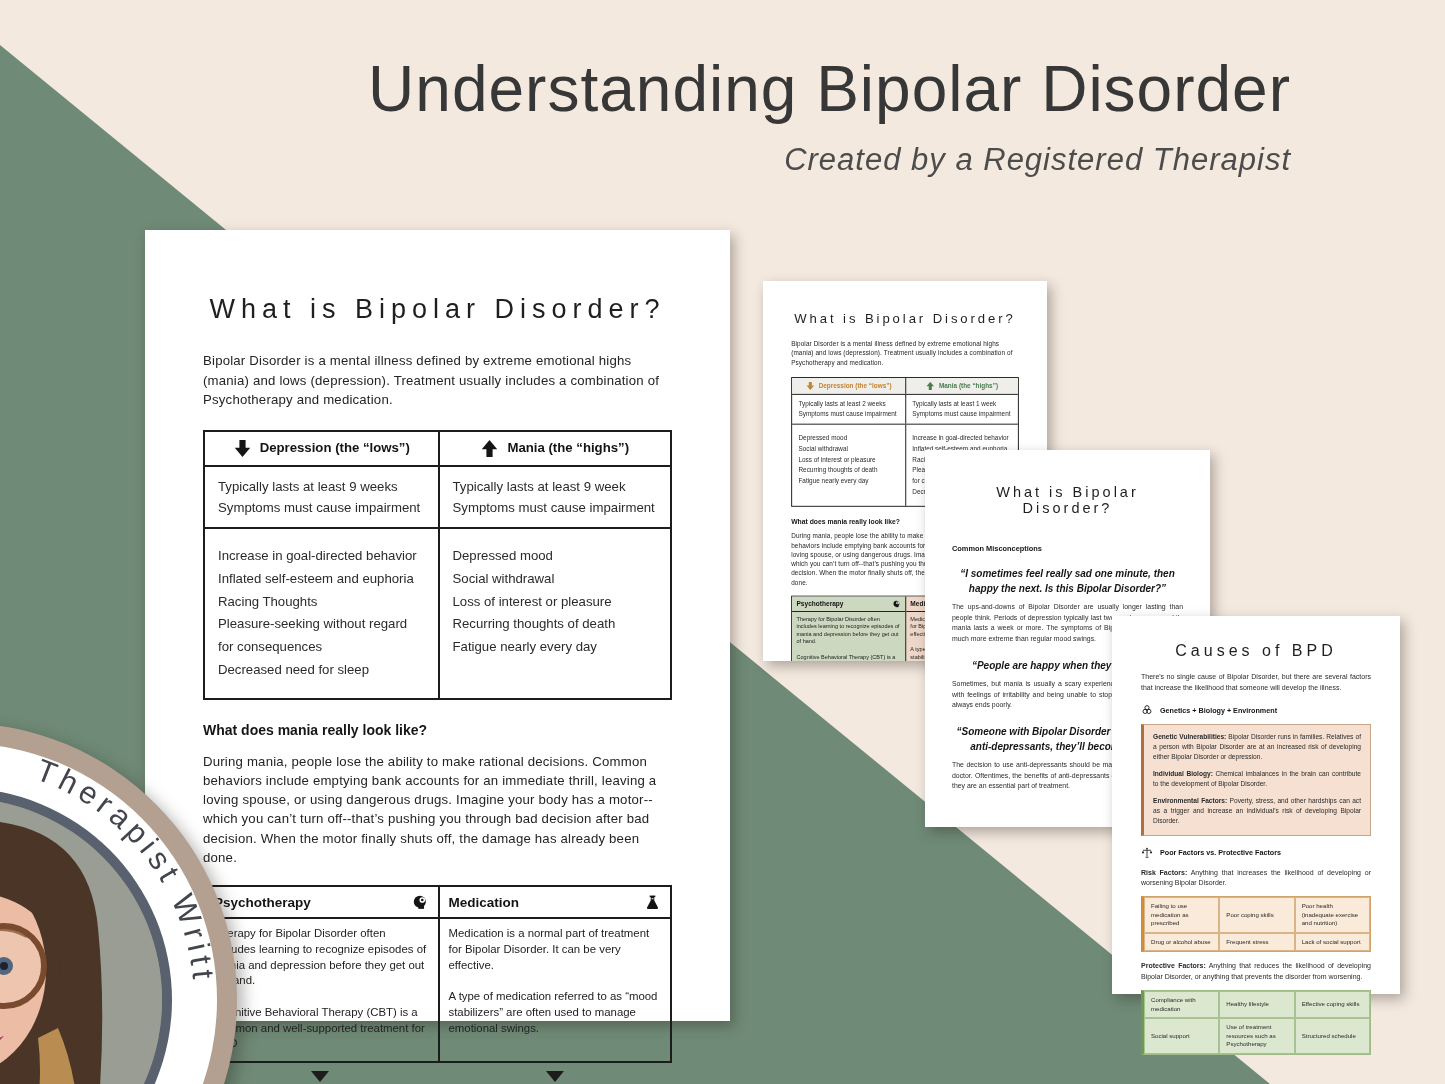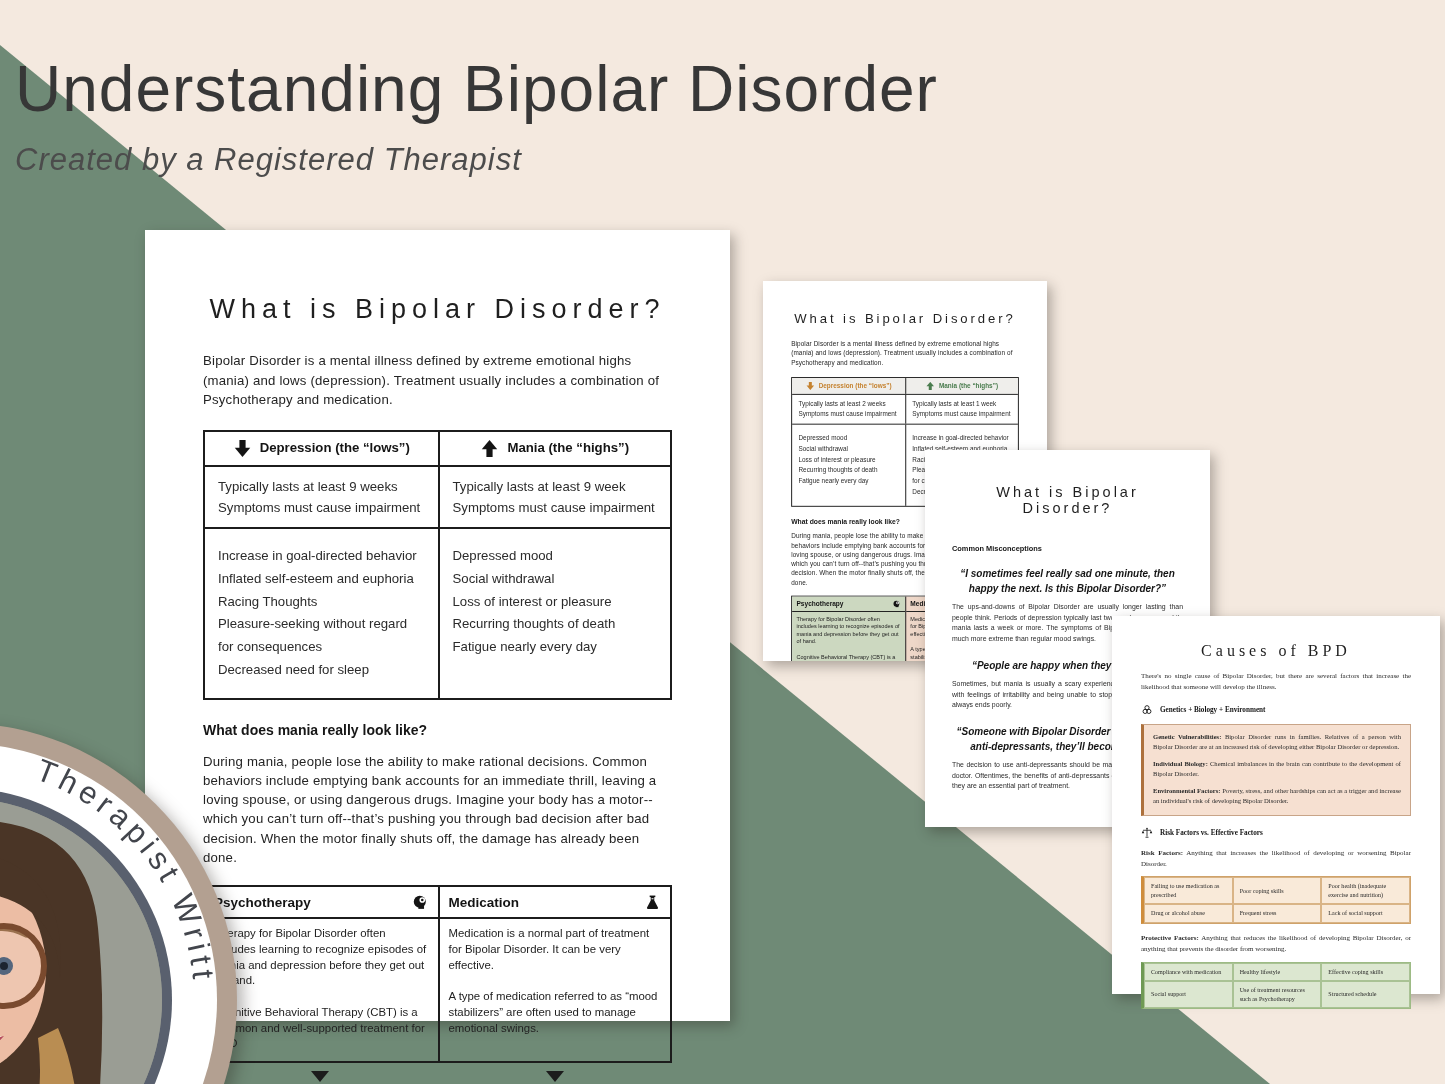--- a/index.html
+++ b/index.html
@@ -1,21 +1,21 @@
 <!DOCTYPE html>
 <html><head>
 <meta charset="utf-8">
 <style>
   html,body{margin:0;padding:0;background:#d8cfc6;}
   .canvas{position:relative;width:1445px;height:1084px;overflow:hidden;
           background:#f4e9df;font-family:"Liberation Sans",sans-serif;color:#2b2b2b;}
   .bg-green{position:absolute;left:0;top:0;width:1445px;height:1084px;
             background:#6f8a76;clip-path:polygon(0 45px,1270px 1084px,0 1084px);}
   
-  .hero{position:absolute;left:15px;top:52px;width:1288px;text-align:left;}
+  .hero{position:absolute;left:3px;top:52px;width:1288px;text-align:right;}
   .hero-title{font-size:64px;color:#373737;letter-spacing:1px;font-weight:400;}
   .hero-subtitle{margin-top:16px;font-size:31px;color:#4c4c4c;font-style:italic;font-weight:300;letter-spacing:1px;}
   
   .page{position:absolute;background:#ffffff;box-shadow:4px 5px 12px rgba(40,35,30,.35);}
   
   .page1{left:145px;top:230px;width:585px;height:791px;}
   .p1{position:relative;width:585px;height:791px;}
   .wtitle{margin:0;padding-top:64px;text-align:center;font-size:27px;font-weight:400;
           letter-spacing:6px;color:#1f1f1f;}
   .intro{margin:26px 58px 0 58px;font-size:13.2px;line-height:1.48;letter-spacing:.2px;color:#242424;}
@@ -51,21 +51,21 @@
   .colored .cell-psych{background:#ccd8c0;}
   .colored .cell-med{background:#eed7c8;}
   
   .page3{left:925px;top:450px;width:285px;height:377px;}
   .p3{padding:34px 27px 0 27px;}
   .p3-title{margin:0;text-align:center;font-size:14.5px;font-weight:400;letter-spacing:3px;color:#1f1f1f;}
   .p3-sec{margin-top:28px;font-size:7.4px;font-weight:700;color:#161616;}
   .p3-q{margin-top:13px;font-size:10px;font-weight:700;font-style:italic;line-height:1.5;color:#161616;text-align:center;}
   .p3-a{margin-top:6px;font-size:6.9px;line-height:1.55;text-align:justify;color:#2a2a2a;}
   
-  .page4{left:1112px;top:616px;width:328px;height:378px;font-family:Liberation Serif, serif;}
+  .page4{left:1112px;top:616px;width:288px;height:378px;}
   .p4{padding:26px 29px 0 29px;}
   .p4-title{margin:0;text-align:center;font-size:16px;font-weight:400;letter-spacing:4px;color:#1f1f1f;}
   .p4-intro{margin-top:11px;font-size:7px;line-height:1.6;text-align:justify;color:#2a2a2a;}
   .p4-secrow{display:flex;align-items:center;gap:7px;margin-top:11px;text-align:right;}
   .p4-secrow .ic{display:inline-flex;width:12px;height:12px;color:#141414;}
   .p4-sec{font-size:7.2px;font-weight:700;color:#141414;}
   .gen-box{margin-top:8px;background:#f6e0d1;border:1px solid #c8a488;border-left:3px solid #ad713d;
            padding:7px 9px 2px 9px;}
   .gen-p{margin:0 0 7px 0;font-size:6.6px;line-height:1.5;text-align:justify;color:#2a2a2a;}
   .p4-fact{margin-top:9px;font-size:7px;line-height:1.55;text-align:justify;color:#2a2a2a;}
@@ -320,21 +320,21 @@
               <g stroke="#141414" stroke-width="1.6" fill="none">
                 <line x1="12" y1="4" x2="12" y2="19"></line>
                 <line x1="4" y1="6.5" x2="20" y2="6.5"></line>
                 <line x1="9" y1="20.5" x2="15" y2="20.5"></line>
               </g>
               <circle cx="12" cy="3" r="1.6" fill="#141414"></circle>
               <polygon points="1.5,12.5 6.5,12.5 4,6.8" fill="#141414"></polygon>
               <polygon points="17.5,12.5 22.5,12.5 20,6.8" fill="#141414"></polygon>
             </svg>
         </span>
-        <span class="p4-sec">Risk Factors vs. Effective Factors</span>
+        <span class="p4-sec">Poor Factors vs. Protective Factors</span>
       </div>
 
       <p class="p4-fact"><b>Risk Factors:</b><span> Anything that increases the likelihood of developing or worsening Bipolar Disorder.</span></p>
       <div class="f-table risk-t">
         <div class="f-cell">Failing to use medication as prescribed</div>
         <div class="f-cell">Poor coping skills</div>
         <div class="f-cell">Poor health (inadequate exercise and nutrition)</div>
         <div class="f-cell">Drug or alcohol abuse</div>
         <div class="f-cell">Frequent stress</div>
         <div class="f-cell">Lack of social support</div>

